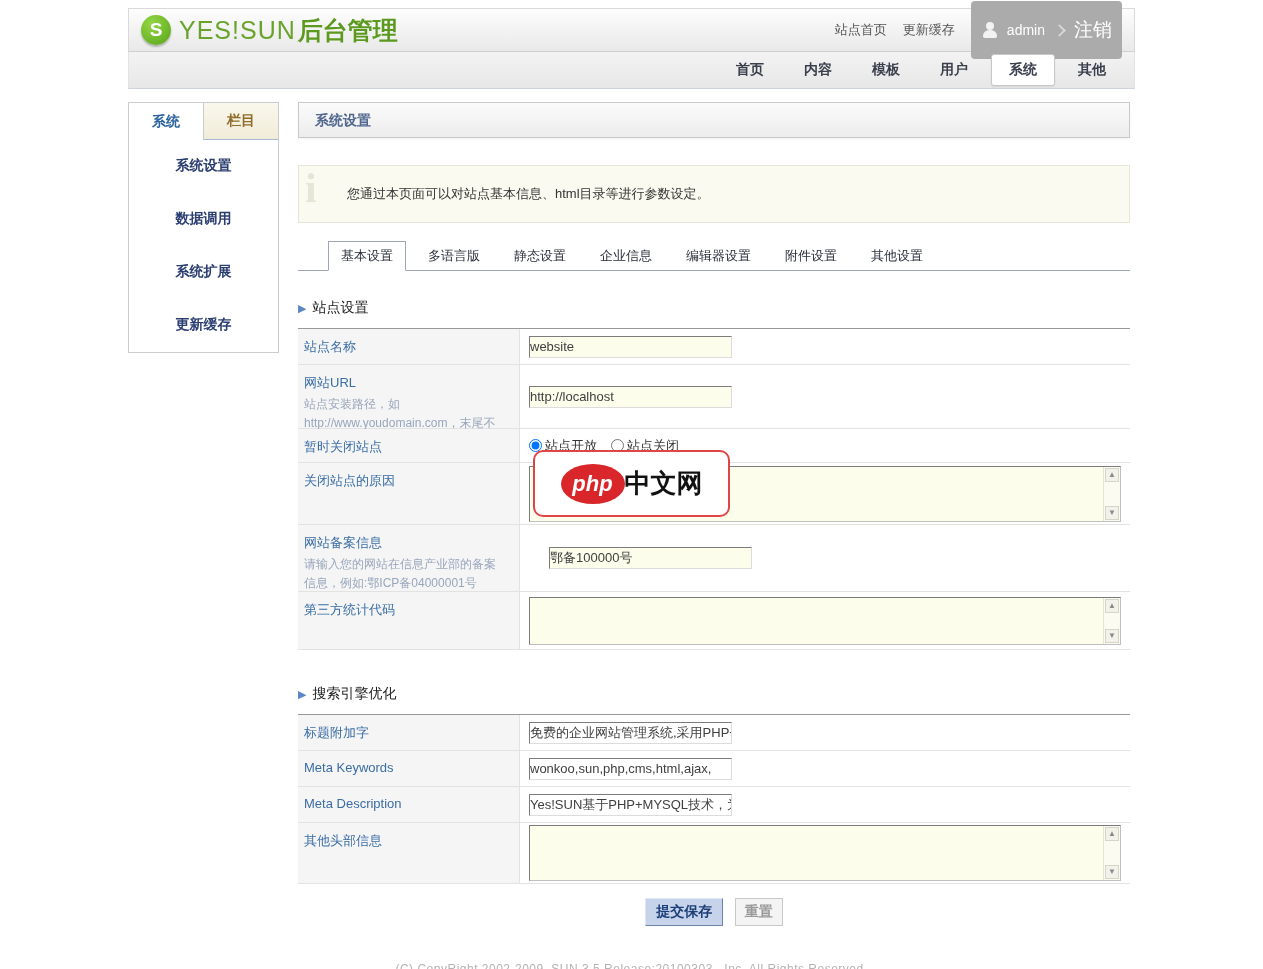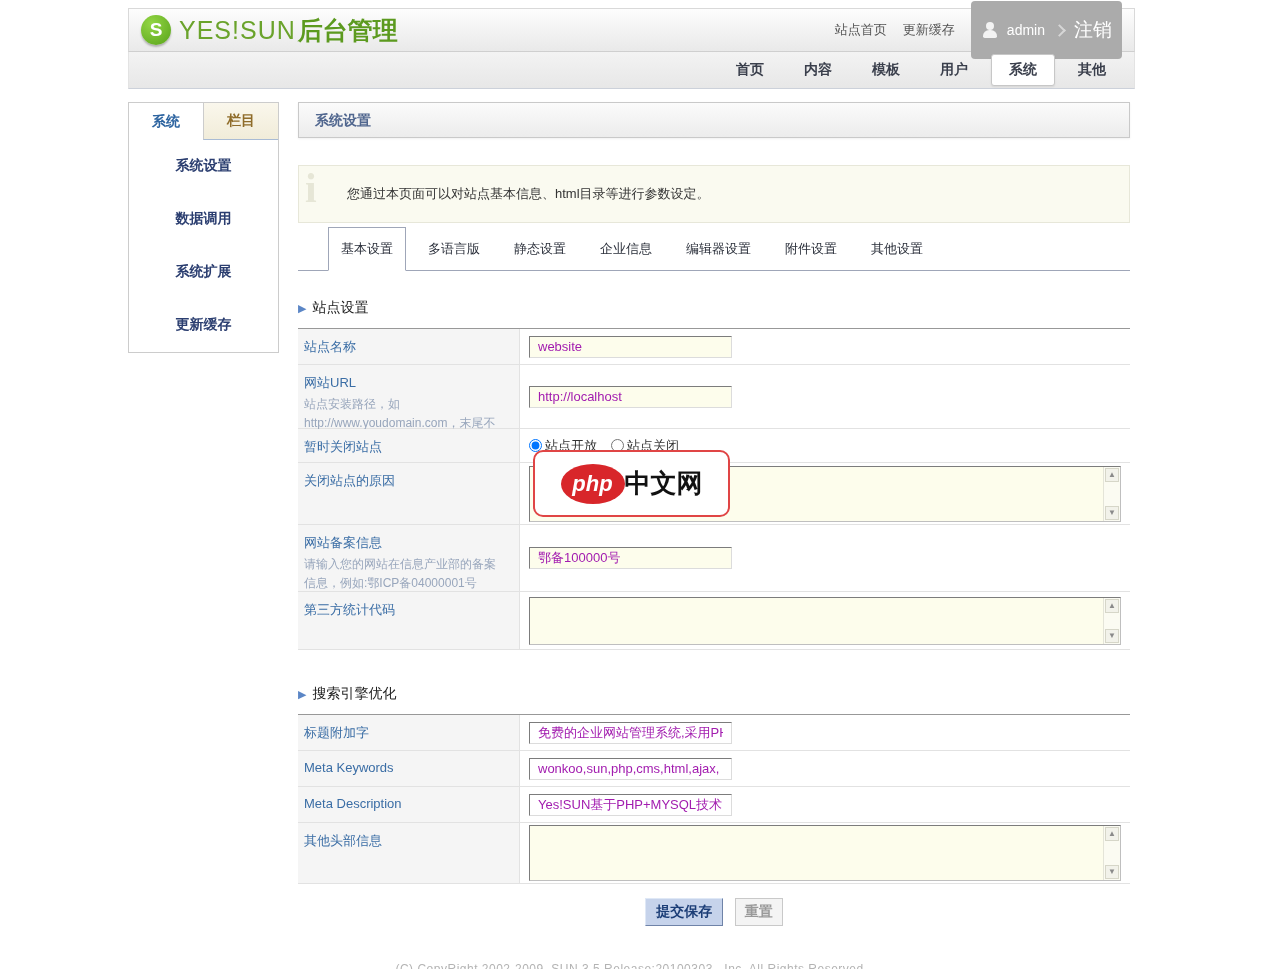--- a/index.html
+++ b/index.html
@@ -62,38 +62,38 @@
     padding-left:16px; box-shadow:0 1px 2px rgba(0,0,0,.06); }
 
   .infobox { margin-top:27px; background:#fafaf0; border:1px solid #e7e7d9;
     height:58px; position:relative; display:flex; align-items:center;
     padding-left:48px; font-size:13px; color:#333; }
   .info-i { position:absolute; left:6px; top:-2px; font-family:"Liberation Serif",serif;
     font-weight:bold; font-size:42px; color:#e6e6d6; }
 
   .tabrow { margin-top:20px; border-bottom:1px solid #9fa6b8; padding-left:30px;
     display:flex; align-items:flex-end; height:28px; }
-  .tab { padding:12px 12px; font-size:13px; color:#2a2f3a; cursor:pointer; margin-right:10px; }
+  .tab { padding:5px 12px; font-size:13px; color:#2a2f3a; cursor:pointer; margin-right:10px; }
   .tab.active { background:#fff; border:1px solid #9fa6b8; border-bottom:1px solid #fff;
     margin-bottom:-1px; }
 
   .sechead { margin-top:28px; font-size:14px; font-weight:normal; color:#222; }
   .sec-arrow { color:#5b86c6; font-size:11px; margin-right:6px; }
 
   .ftable { margin-top:11px; border-top:1px solid #989898; width:100%; }
   .frow { display:flex; border-bottom:1px solid #e2e2e2; }
   .fcell-label { width:222px; background:#f5f5f5; border-right:1px solid #e2e2e2;
     padding:9px 12px 9px 6px; font-size:13px; }
   .flabel { color:#3a6da5; }
   .fhint { color:#98a6bc; font-size:12px; line-height:1.55; margin-top:3px; }
   .fcell-value { flex:1; background:#fff; padding:7px 9px; display:flex; align-items:center; }
 
   .tin { width:203px; height:22px; background:#fdfdec; border:1px solid;
-    border-color:#7c7c7c #dcdcdc #dcdcdc #7c7c7c; font-size:13px; padding:2px 8px;
-    color:#a21caf; font-family:inherit; }
+    border-color:#7c7c7c #dcdcdc #dcdcdc #7c7c7c; font-size:13px; padding:2px 0;
+    color:#404040; font-family:inherit; }
   .tin.white { background:#fff; }
 
   .ta-box { position:relative; width:100%; height:56px; background:#fdfdec;
     border:1px solid; border-color:#7c7c7c #bfbfbf #bfbfbf #7c7c7c; }
   .ta-inner { position:absolute; left:2px; top:2px; right:20px; bottom:2px;
     font-size:13px; color:#111; overflow:hidden; white-space:pre-wrap; }
   .sb { position:absolute; right:0; top:0; bottom:0; width:17px;
     border-left:1px solid #e4e4d8; background:#fbfbf2; }
   .sb-btn { position:absolute; right:1px; width:14px; height:14px; background:#f2f2ea;
     border:1px solid #d6d6c8; color:#8a8a8a; font-size:8px; line-height:12px;
@@ -236,21 +236,21 @@
             <div class="ta-box">
               <div class="ta-inner"></div>
               <div class="sb">
                 <div class="sb-btn up">▲</div>
                 <div class="sb-btn down">▼</div>
               </div>
             </div>
           </div>
         </div>
 
-        <div class="frow" style="height:67px;">
+        <div class="frow" style="height:67px;gap:20px;">
           <div class="fcell-label">
             <div class="flabel">网站备案信息</div>
             <div class="fhint">请输入您的网站在信息产业部的备案信息，例如:鄂ICP备04000001号</div>
           </div>
           <div class="fcell-value">
             <input class="tin" type="text" value="鄂备100000号" style="">
           </div>
         </div>
 
         <div class="frow" style="height:58px;">

